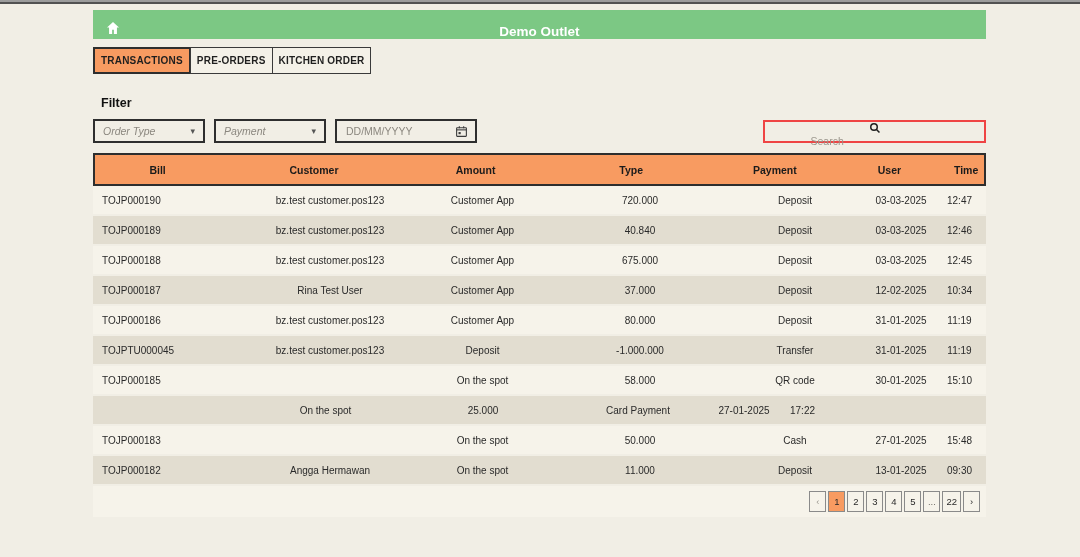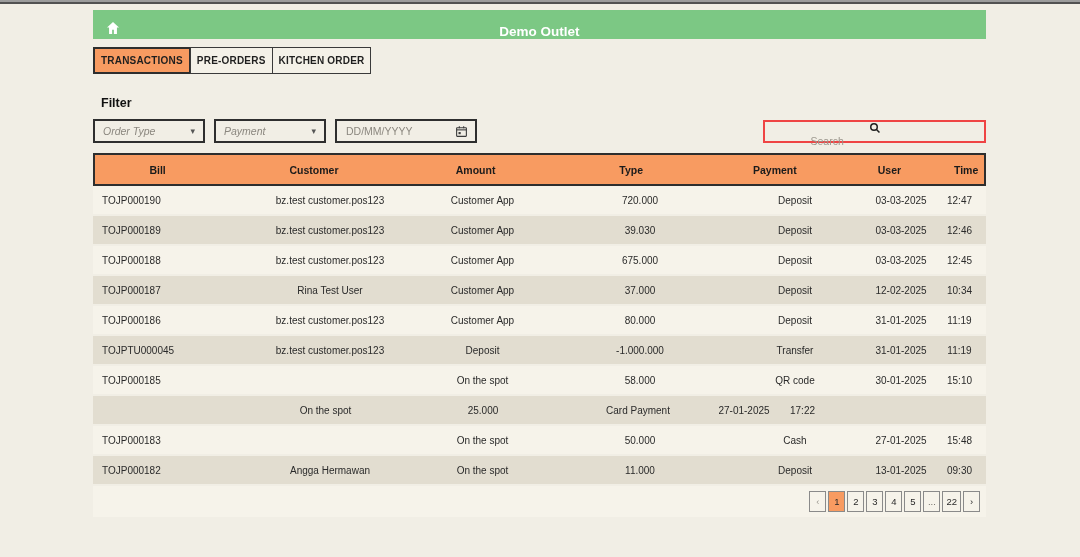--- a/index.html
+++ b/index.html
@@ -204,21 +204,21 @@
         <div class="cell col-type">Customer App</div>
         <div class="cell col-amount">720.000</div>
         <div class="cell col-payment">Deposit</div>
         <div class="cell col-date">03-03-2025</div>
         <div class="cell col-time">12:47</div>
       </div>
       <div class="row">
         <div class="cell left col-bill">TOJP000189</div>
         <div class="cell col-customer">bz.test customer.pos123</div>
         <div class="cell col-type">Customer App</div>
-        <div class="cell col-amount">39.030</div>
+        <div class="cell col-amount">40.840</div>
         <div class="cell col-payment">Deposit</div>
         <div class="cell col-date">03-03-2025</div>
         <div class="cell col-time">12:46</div>
       </div>
       <div class="row">
         <div class="cell left col-bill">TOJP000188</div>
         <div class="cell col-customer">bz.test customer.pos123</div>
         <div class="cell col-type">Customer App</div>
         <div class="cell col-amount">675.000</div>
         <div class="cell col-payment">Deposit</div>

